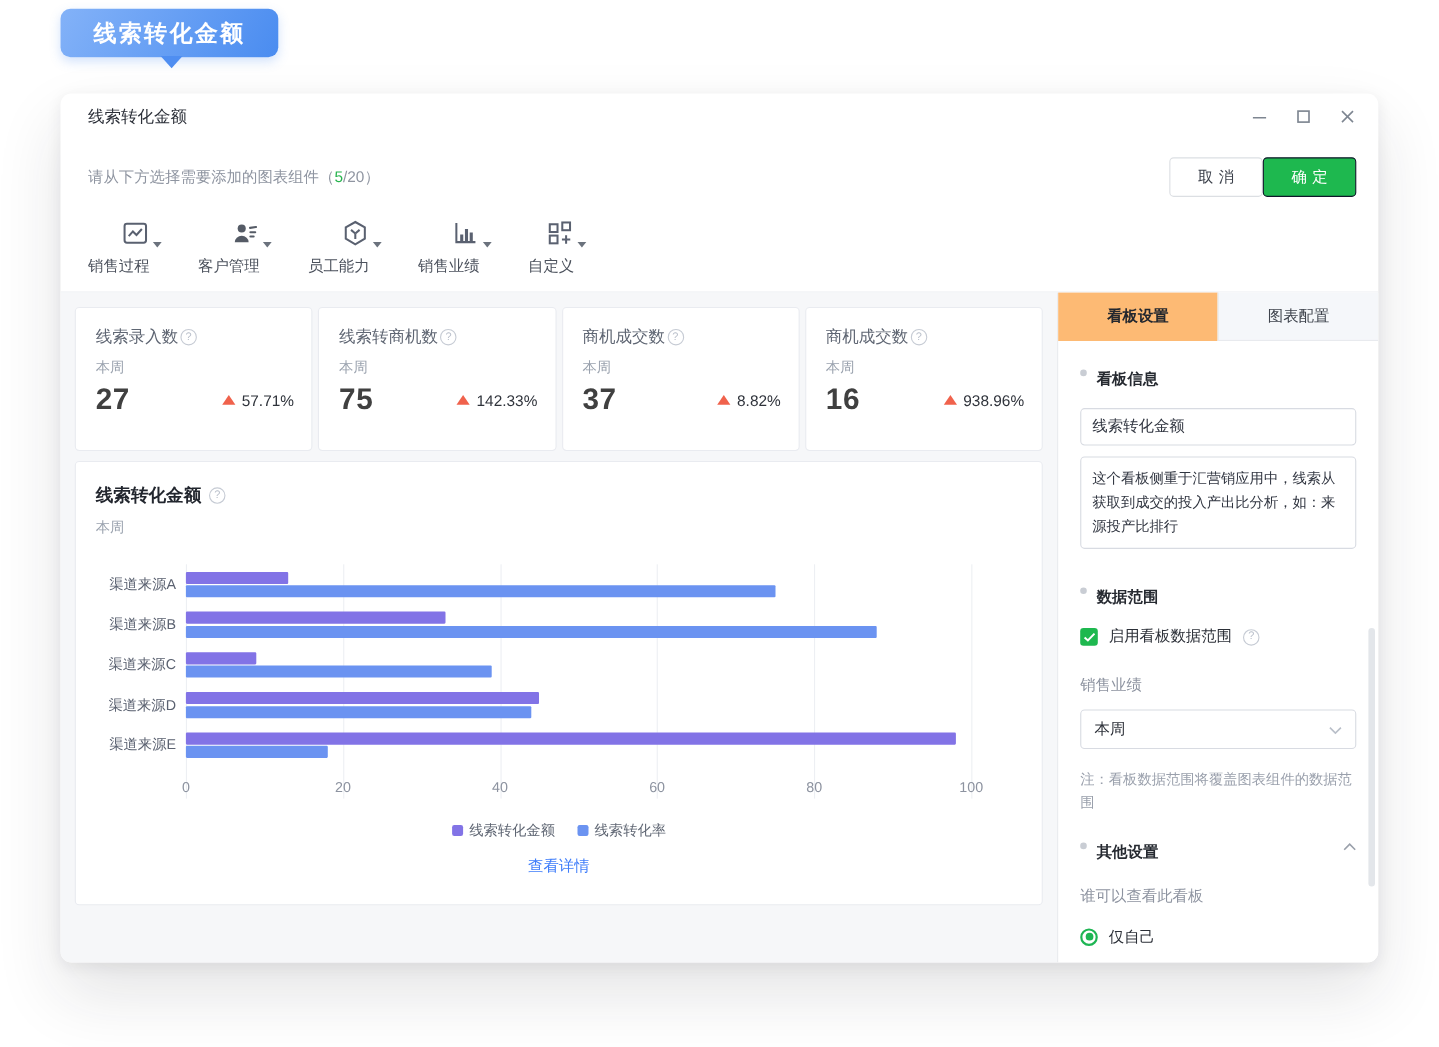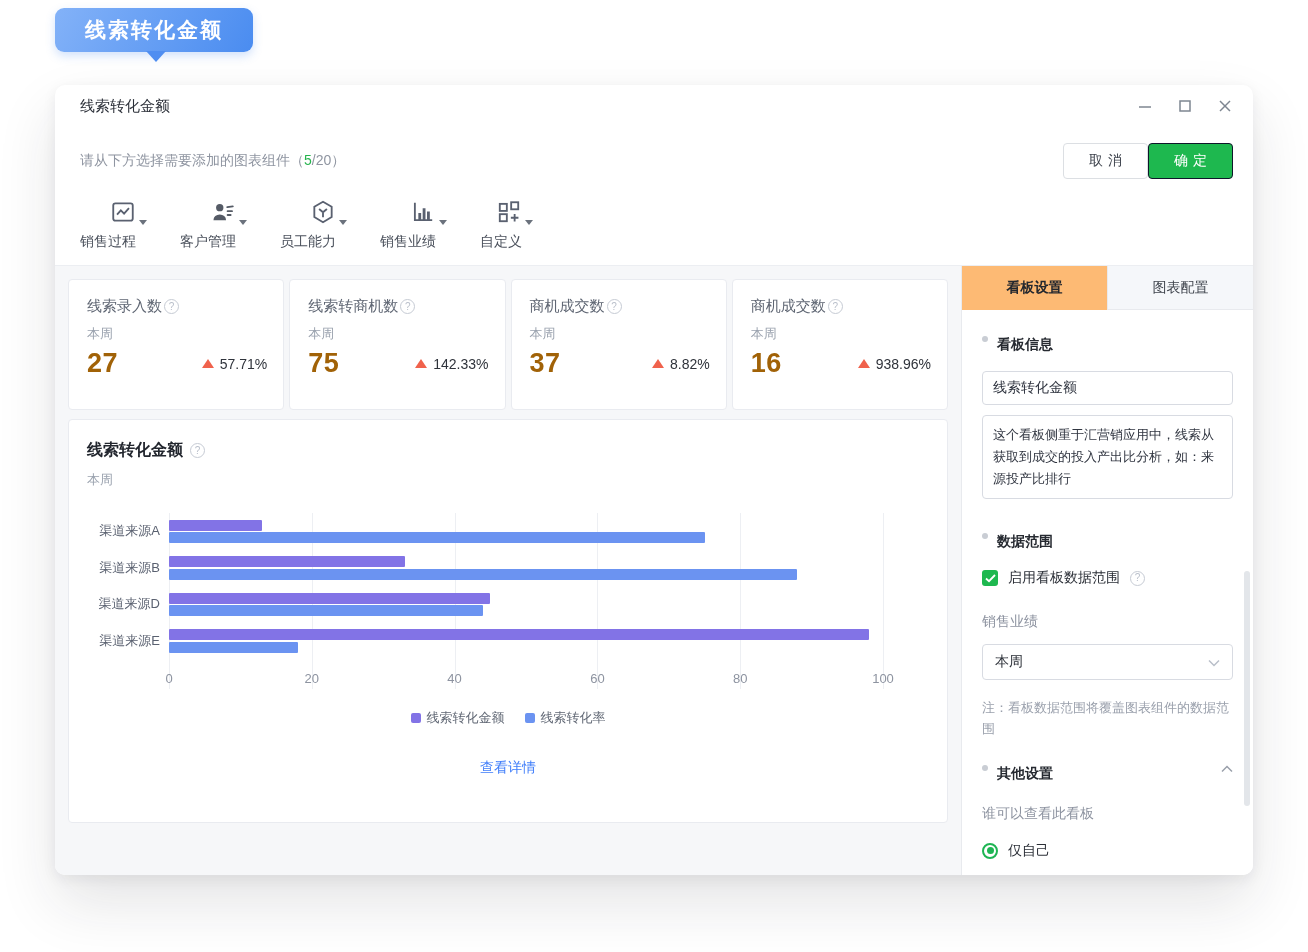--- a/index.html
+++ b/index.html
@@ -48,21 +48,21 @@
 
   
   .cards { display:flex; gap:5px; }
   .card { flex:1; height:131px; background:#fff; border:1px solid #e9ebf0; border-radius:4px;
     padding:17px 14px 0 18px; }
   .card-title-row { display:flex; align-items:center; gap:2px; font-size:15px; color:#5f6673; }
   .q-icon { width:15px; height:15px; border:1px solid #c6cbd4; border-radius:50%;
     color:#b9bfca; font-size:10px; line-height:1; display:flex; align-items:center; justify-content:center; flex:0 0 15px; }
   .card-period { margin-top:9px; font-size:13px; color:#9aa2ae; }
   .card-valuerow { margin-top:5px; display:flex; align-items:center; }
-  .card-value { font-size:27px; font-weight:bold; color:#a16207; letter-spacing:.5px; }
+  .card-value { font-size:27px; font-weight:bold; color:#404040; letter-spacing:.5px; }
   .delta { margin-left:auto; display:flex; align-items:center; gap:6px; font-size:14px; color:#2f333b; padding-right:2px; }
   .delta-tri { width:0; height:0; border-left:6px solid transparent; border-right:6px solid transparent;
     border-bottom:9px solid #f0624c; }
 
   
   .chart-card { margin-top:9px; height:404px; background:#fff; border:1px solid #e9ebf0;
     border-radius:4px; padding:20px 18px 0; }
   .chart-title-row { display:flex; align-items:center; gap:7px; }
   .chart-title { font-size:16px; font-weight:bold; color:#22262e; }
   .chart-period { margin-top:10px; font-size:13px; color:#9aa2ae; }
@@ -73,21 +73,21 @@
   .chart-row { display:flex; align-items:center; padding:5px 46px 5px 0; }
   .chart-cat { width:82px; flex:0 0 82px; padding-right:9px; text-align:right;
     font-size:13px; color:#5a6170; white-space:nowrap; }
   .bars-wrap { flex:1; }
   .bar { height:11px; border-radius:1px; margin:1.5px 0; }
   .ticks { position:relative; height:18px; margin:12px 46px 0 82px; }
   .tick-label { position:absolute; transform:translateX(-50%); font-size:13px; color:#8d93a0; }
   .legend { margin-top:20px; display:flex; justify-content:center; gap:20px; }
   .legend-item { display:flex; align-items:center; gap:6px; font-size:13px; color:#5f6673; }
   .legend-swatch { width:10px; height:10px; border-radius:2px; }
-  .detail-link { margin-top:32px; text-align:center; font-size:14px; color:#3f7dfa; cursor:pointer; }
+  .detail-link { margin-top:15px; text-align:center; font-size:14px; color:#3f7dfa; cursor:pointer; }
 
   
   .panel { width:292px; flex:0 0 292px; background:#fff; border-left:1px solid #e8eaee;
     display:flex; flex-direction:column; position:relative; }
   .tabs { display:flex; height:44px; flex:0 0 44px; }
   .tab { flex:1; display:flex; align-items:center; justify-content:center; font-size:14px; cursor:pointer; }
   .tab.active { background:#fdba74; color:#23272e; font-weight:bold; }
   .tab.inactive { background:#f5f7fa; color:#3f444d; border-left:1px solid #e8eaee; border-bottom:1px solid #e8eaee; }
   .panel-body { flex:1; padding:26px 20px 0; }
   .section-head { display:flex; align-items:flex-start; gap:9px; font-size:14px; font-weight:bold; color:#262a31; }
@@ -332,20 +332,27 @@
                   </div>
                 </div>
                 <div class="chart-row">
                   <div class="chart-cat">渠道来源B</div>
                   <div class="bars-wrap">
                     <div class="bar" style="width: 33%; background: rgb(130, 115, 230);"></div>
                     <div class="bar" style="width: 88%; background: rgb(107, 147, 241);"></div>
                   </div>
                 </div>
                 <div class="chart-row">
+                  <div class="chart-cat">渠道来源C</div>
+                  <div class="bars-wrap">
+                    <div class="bar" style="width: 9%; background: rgb(130, 115, 230);"></div>
+                    <div class="bar" style="width: 39%; background: rgb(107, 147, 241);"></div>
+                  </div>
+                </div>
+                <div class="chart-row">
                   <div class="chart-cat">渠道来源D</div>
                   <div class="bars-wrap">
                     <div class="bar" style="width: 45%; background: rgb(130, 115, 230);"></div>
                     <div class="bar" style="width: 44%; background: rgb(107, 147, 241);"></div>
                   </div>
                 </div>
                 <div class="chart-row">
                   <div class="chart-cat">渠道来源E</div>
                   <div class="bars-wrap">
                     <div class="bar" style="width: 98%; background: rgb(130, 115, 230);"></div>

